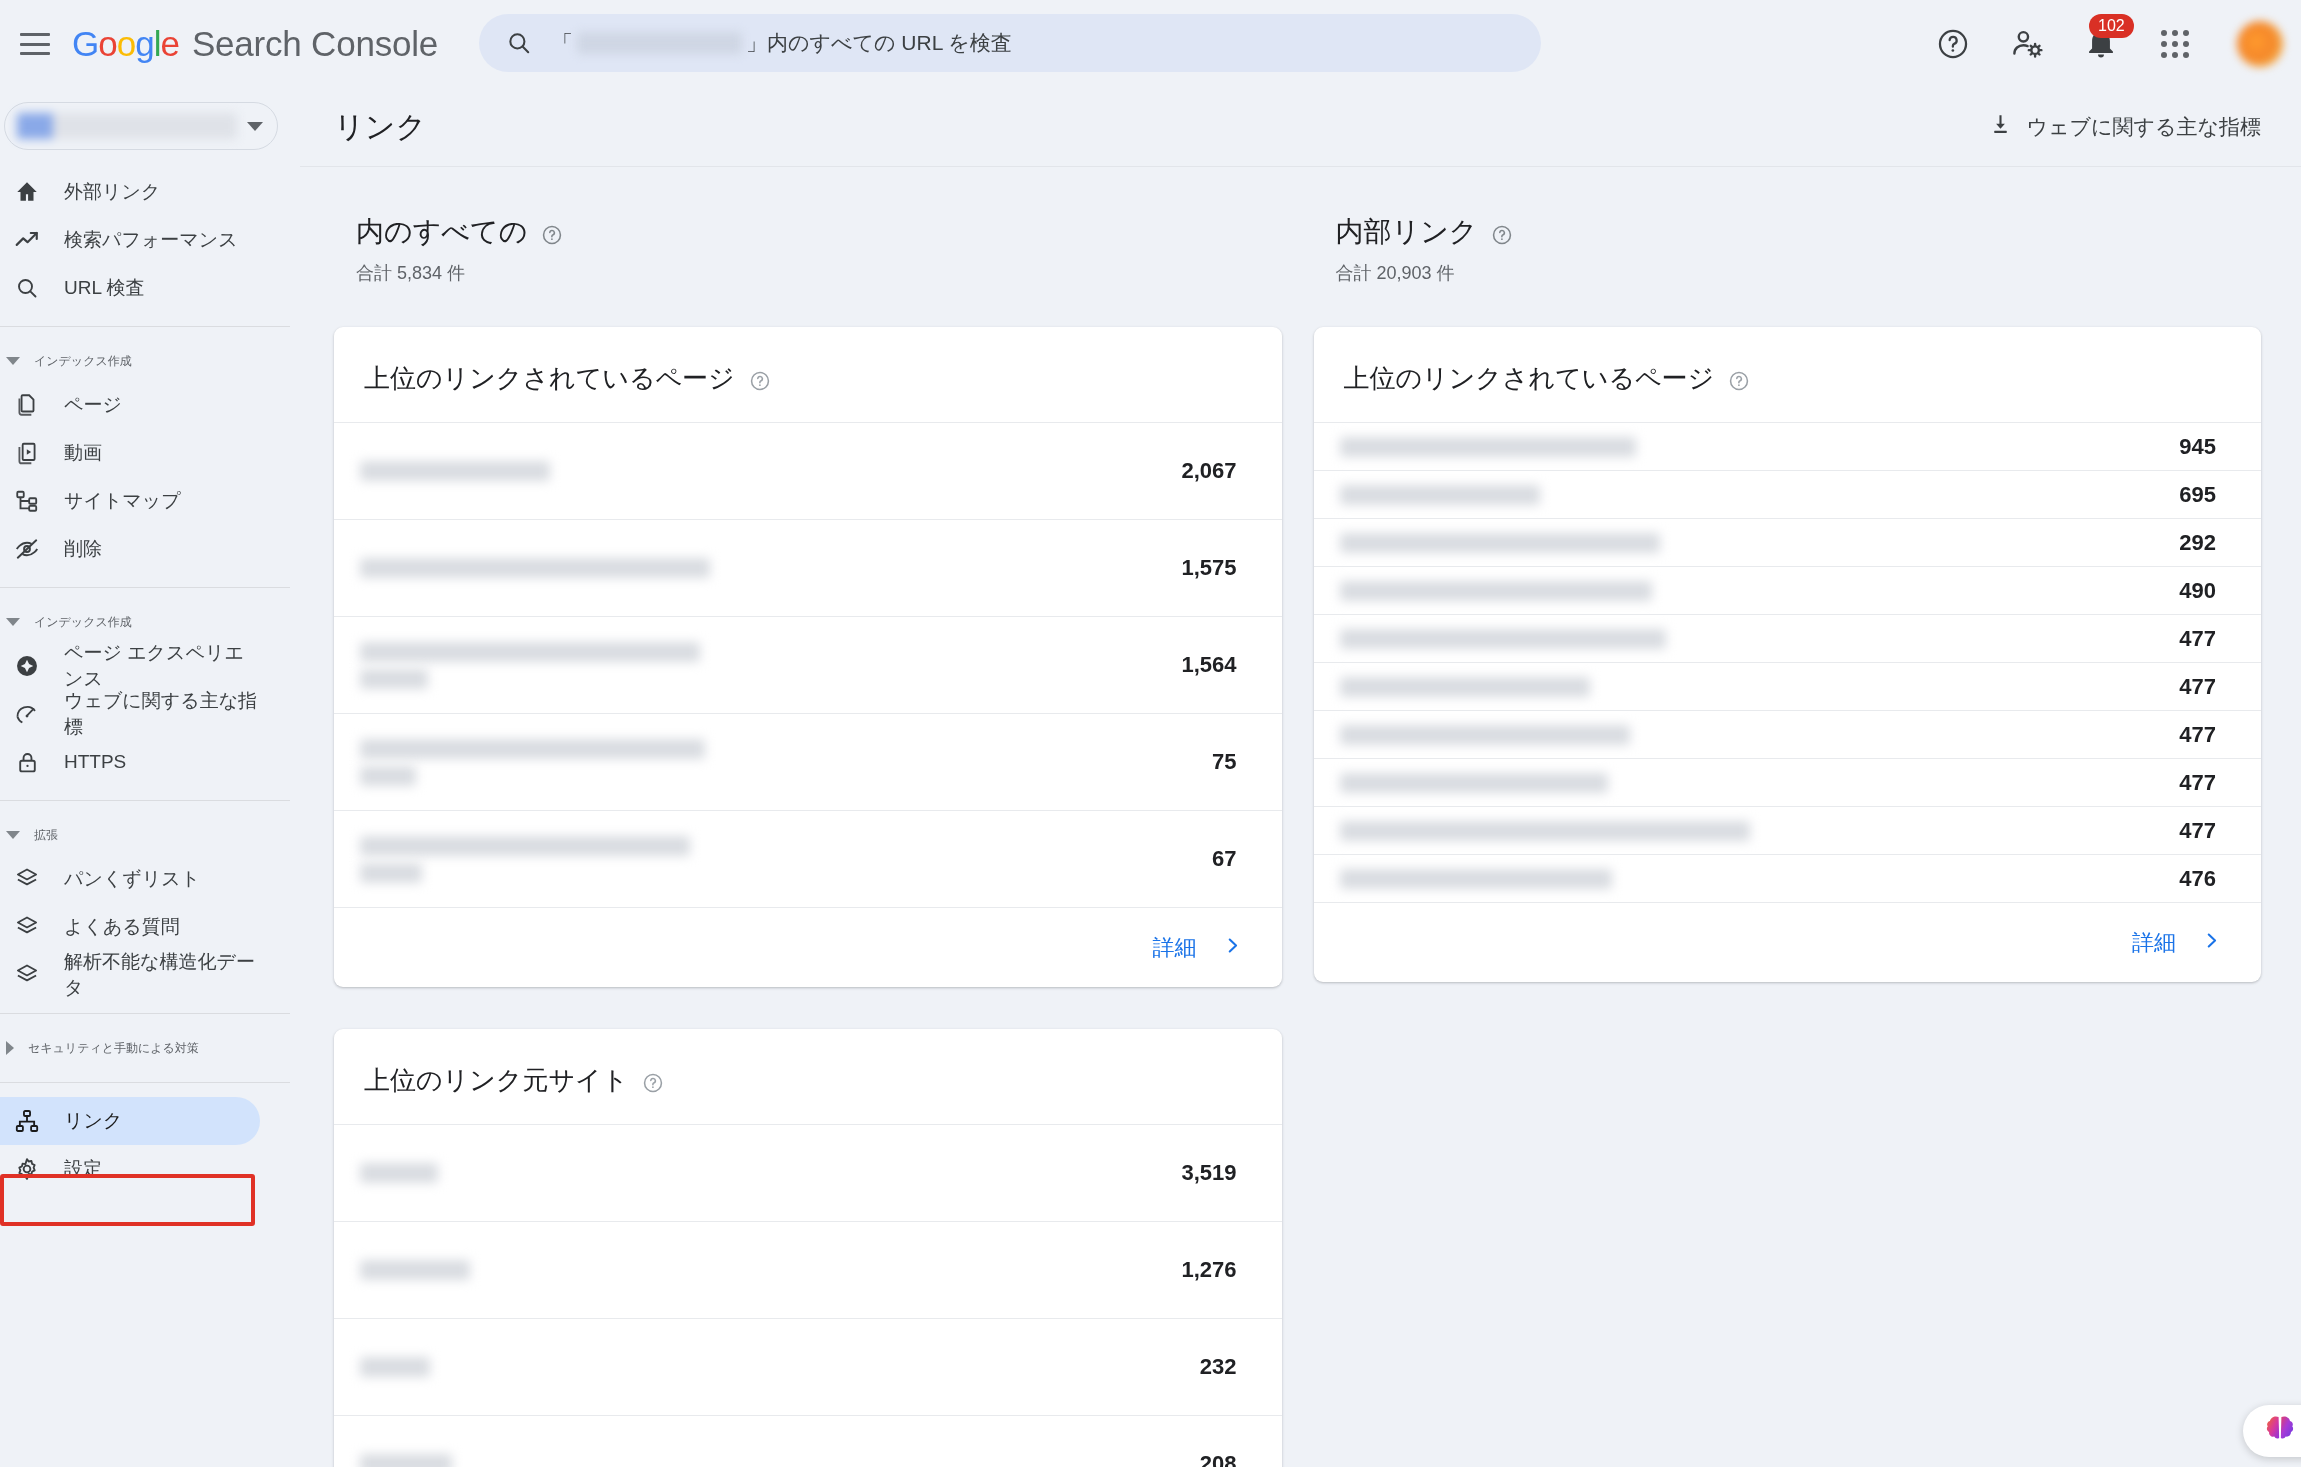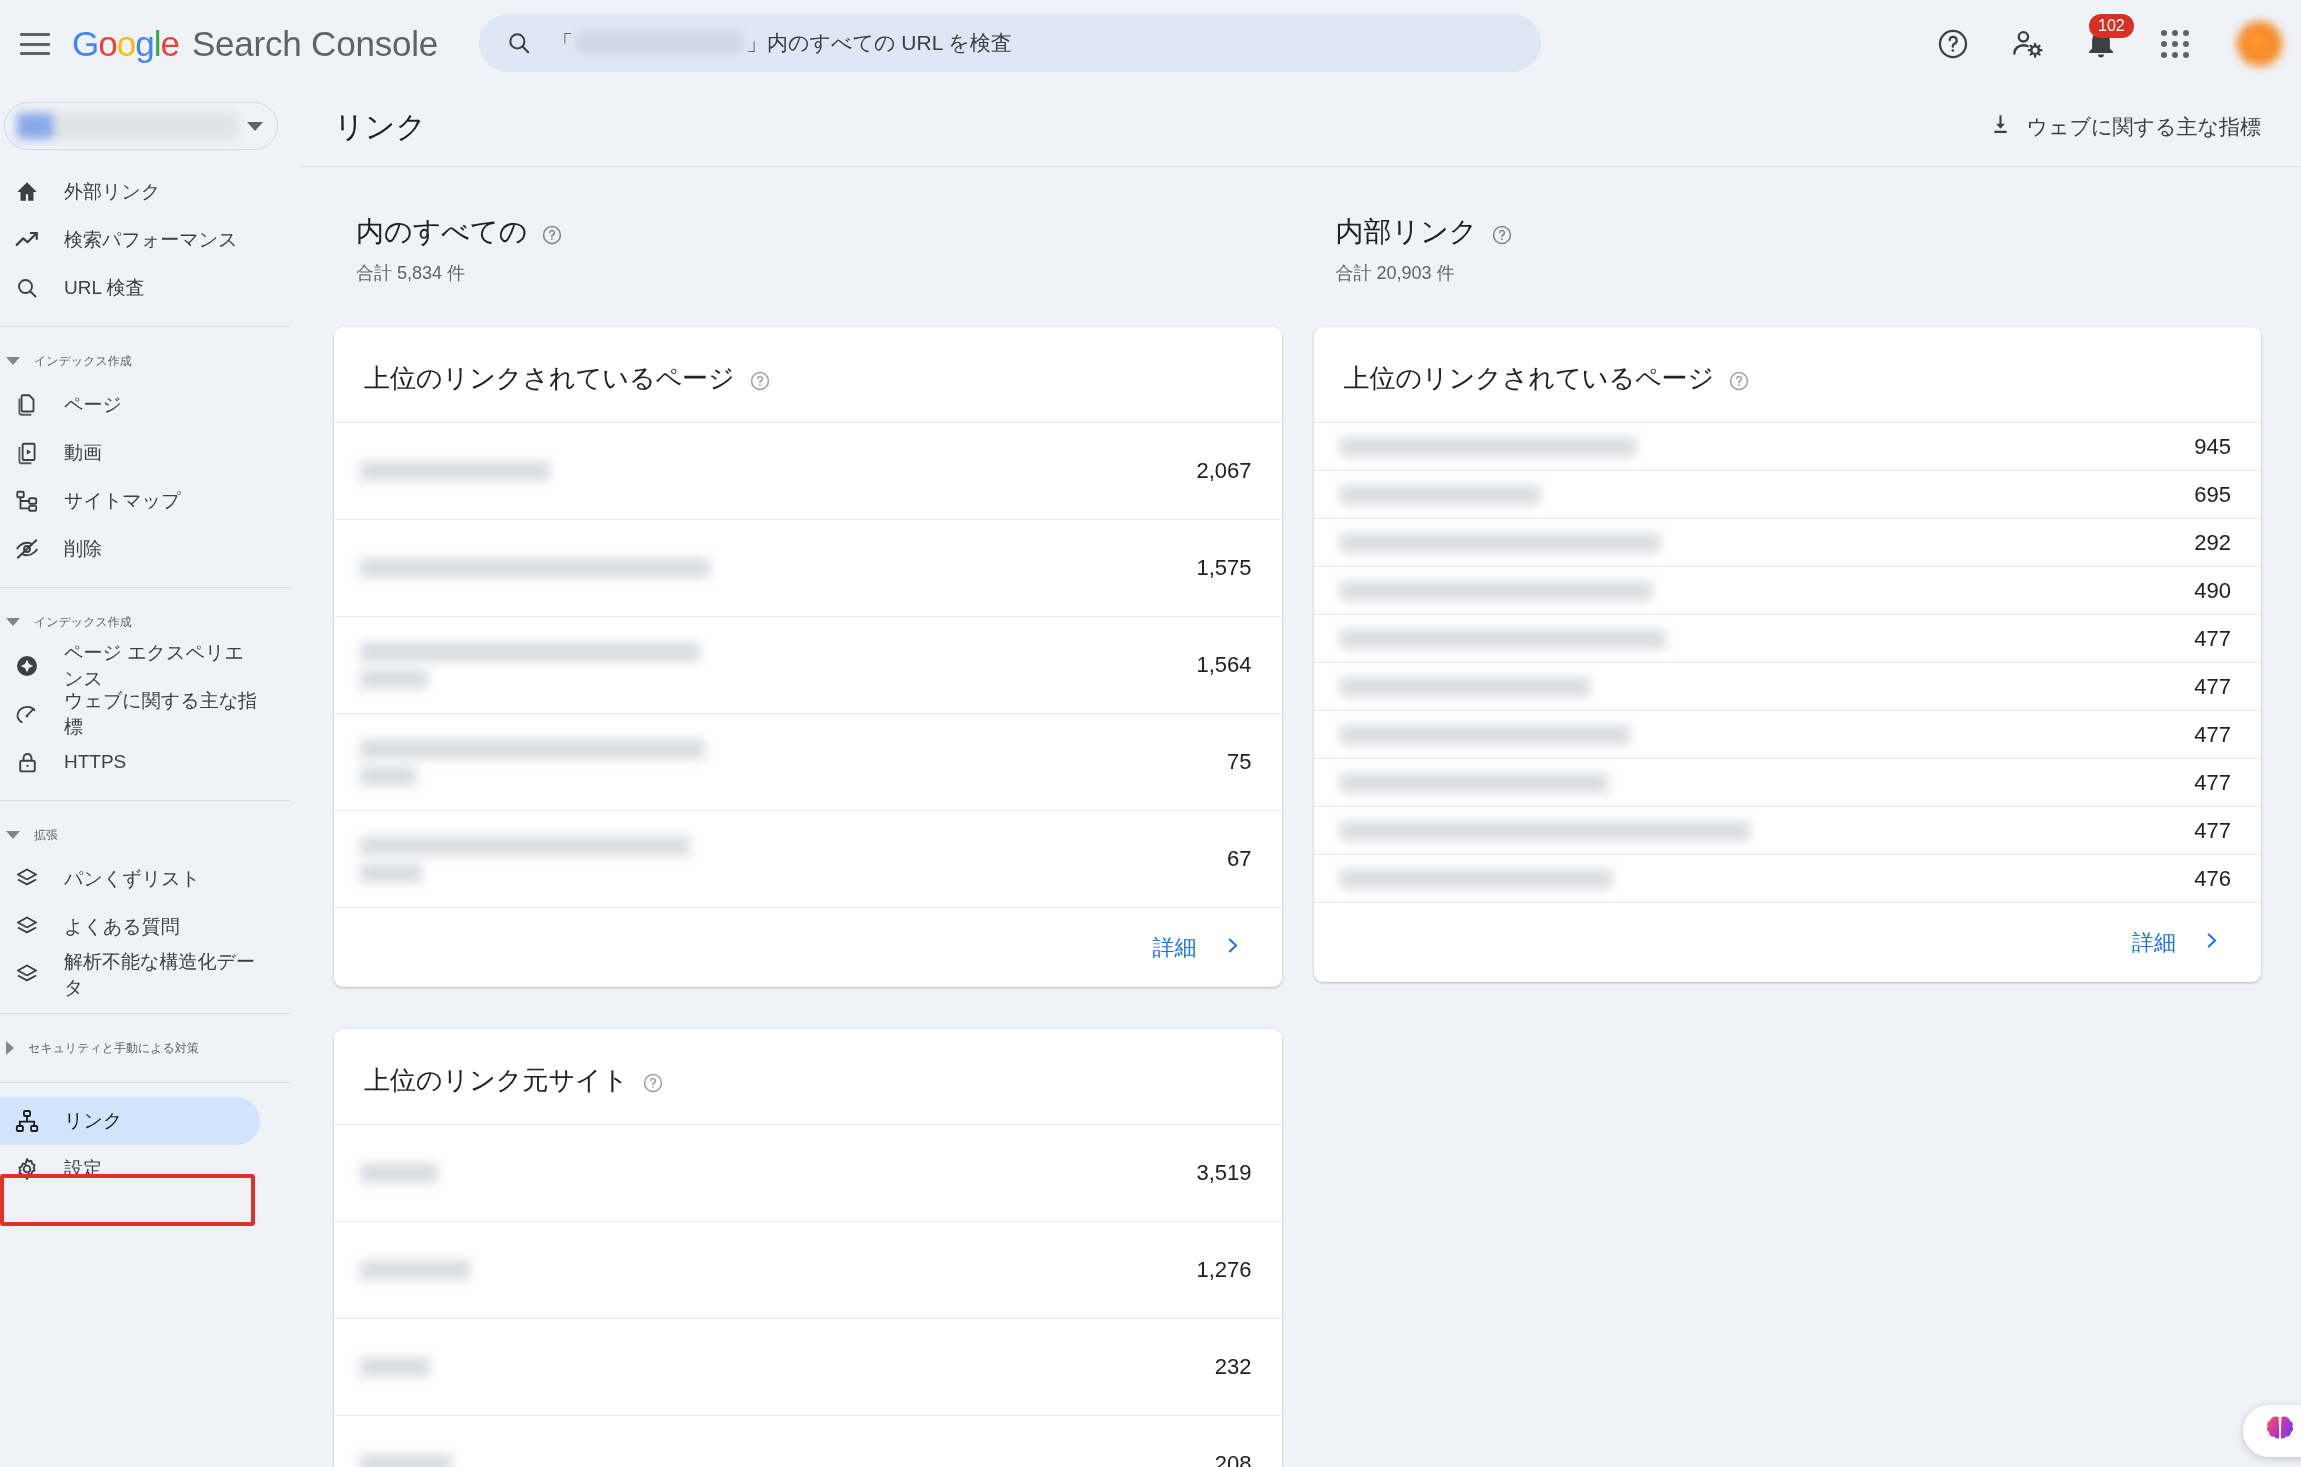--- a/index.html
+++ b/index.html
@@ -130,22 +130,23 @@
     box-shadow: 0 1px 3px rgba(60,64,67,.22), 0 1px 2px rgba(60,64,67,.10);
     overflow: hidden;
   }
   .card-title {
     font-size: 26px; color:#202124; padding: 34px 30px 26px 30px;
     display:flex; align-items:center; gap: 14px;
   }
   .row {
     display:flex; align-items:center; justify-content:space-between;
     border-top: 1px solid #e8eaed;
-    padding: 0 30px 0 26px;
+    padding: 0 45px 0 26px;
     cursor: pointer;
+    font-weight: bold;
   }
   .row .u { flex:1; min-width:0; display:flex; align-items:center; }
   .ublur { height: 20px; border-radius: 3px; background:#d9dce1; filter: blur(5.5px); }
   .ublur2 { height: 20px; border-radius: 3px; background:#d9dce1; filter: blur(5.5px); margin-top:7px; }
   .rowval { font-size: 22px; color: #202124; margin-left: 30px; white-space:nowrap; }
   .card-foot { border-top: 1px solid #e8eaed; height: 80px; display:flex; align-items:center; justify-content:flex-end; padding-right: 40px; }
   .more-link { color: #1a73e8; font-size: 22px; display:flex; align-items:center; gap: 26px; cursor:pointer; }
 
   .help-ic { width: 22px; height: 22px; flex: none; cursor: pointer; }
 

